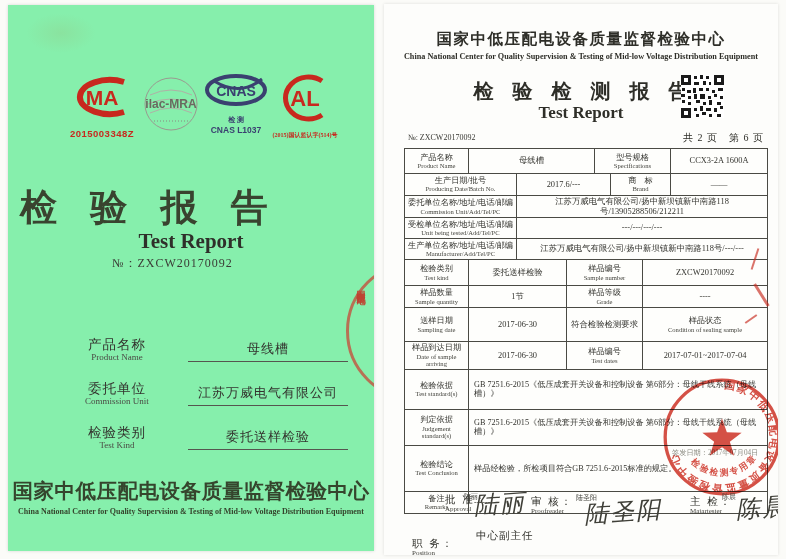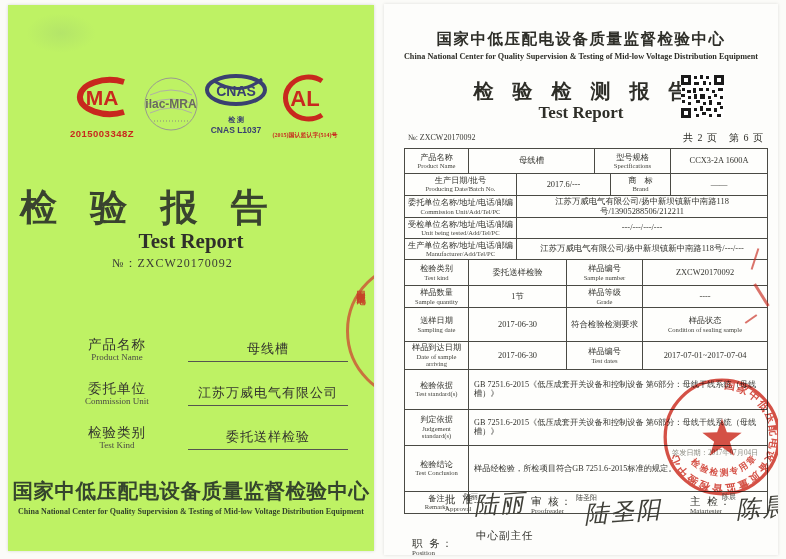--- a/index.html
+++ b/index.html
@@ -1,20 +1,20 @@
 <!DOCTYPE html>
 <html><head>
 <meta charset="utf-8">
 <style>
   * { margin:0; padding:0; box-sizing:border-box; }
   body { width:786px; height:559px; background:#fbfbf8; font-family:"Liberation Serif","DejaVu Serif",serif; color:#333; }
   .canvas { position:relative; width:786px; height:559px; overflow:hidden; }
 
   
-  .page-left { position:absolute; left:8px; top:5px; width:366px; height:546px; background:#bef264; overflow:hidden; box-shadow:0 0 3px rgba(0,0,0,.15); }
+  .page-left { position:absolute; left:8px; top:5px; width:366px; height:546px; background:#86efac; overflow:hidden; box-shadow:0 0 3px rgba(0,0,0,.15); }
   .smudge { position:absolute; left:18px; top:8px; width:70px; height:40px; background:radial-gradient(ellipse at center, rgba(150,190,120,.25), rgba(150,190,120,0) 70%); }
   .logos { position:absolute; left:0; top:68px; width:100%; }
   .logo { position:absolute; text-align:center; }
   .logo-cma { left:58px; width:72px; }
   .logo-ilac { left:134px; width:58px; top:2px;}
   .logo-cnas { left:196px; width:64px; }
   .logo-al { left:264px; width:66px; }
   .cma-cap { color:#c8281e; font-weight:bold; font-size:9.5px; margin-top:3px; letter-spacing:.5px; font-family:"Liberation Sans",sans-serif;}
   .cnas-cap1 { color:#3a4070; font-weight:bold; font-size:7px; margin-top:2px; }
   .cnas-cap2 { color:#3a4070; font-weight:bold; font-size:8.5px; font-family:"Liberation Sans",sans-serif;}

